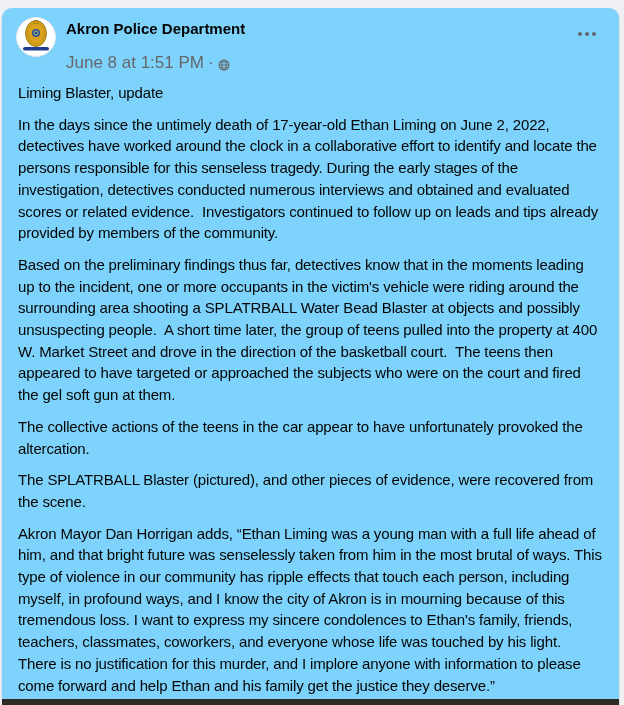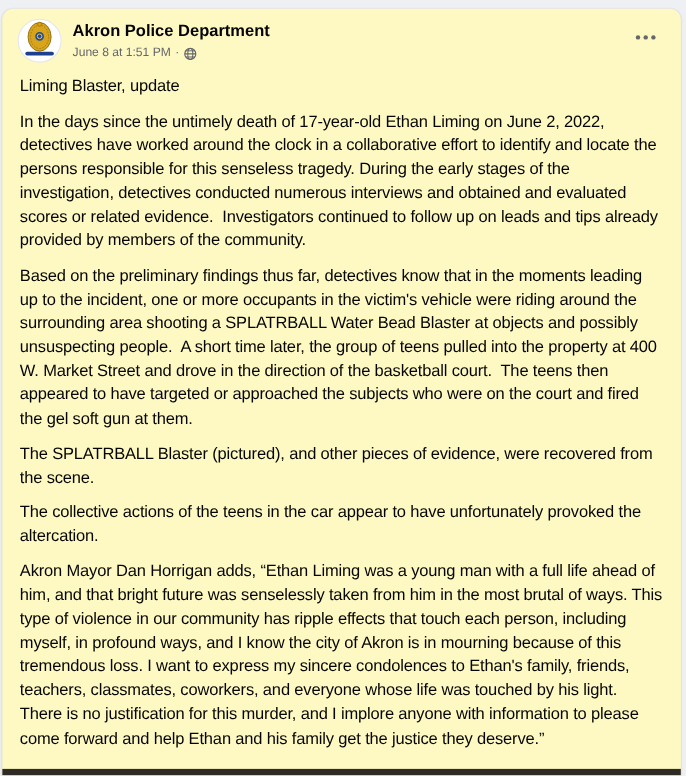--- a/index.html
+++ b/index.html
@@ -8,21 +8,21 @@
     overflow: hidden;
     background: #eef0f4;
     font-family: "Liberation Sans", "DejaVu Sans", sans-serif;
   }
   .page {
     width: 624px; height: 705px;
     padding: 8px 5px 0 2px;
   }
   .card {
     position: relative;
-    background: #fef9c3;
+    background: #7dd3fc;
     width: 617px;
     height: 697px;
     border-radius: 10px 10px 0 0;
     box-shadow: 0 1px 2px rgba(0,0,0,0.18);
     overflow: hidden;
   }
   .card-header {
     display: flex;
     align-items: flex-start;
     padding: 9px 16px 0 14px;
@@ -41,22 +41,22 @@
     font-size: 15px;
     font-weight: 700;
     color: #050505;
     line-height: 19px;
     cursor: pointer;
   }
   .timestamp-row {
     display: flex;
     align-items: center;
     gap: 4px;
-    margin-top: 2px;
-    font-size: 11px;
+    margin-top: 16px;
+    font-size: 17px;
     color: #65676b;
     line-height: 17px;
   }
   .timestamp-link { cursor: pointer; }
   .dot-sep { color: #65676b; }
   .globe { display: inline-block; width: 12px; height: 12px; }
   .more-btn {
     flex: 0 0 auto;
     margin-top: 4px;
     padding: 4px 6px;
@@ -127,21 +127,21 @@
             <circle cx="17" cy="3" r="2" fill="#65676b"></circle>
           </svg>
         </span>
       </button>
     </div>
 
     <div class="post-text">
       <p>Liming Blaster, update</p>
       <p>In the days since the untimely death of 17-year-old Ethan Liming on June 2, 2022, detectives have worked around the clock in a collaborative effort to identify and locate the persons responsible for this senseless tragedy. During the early stages of the investigation, detectives conducted numerous interviews and obtained and evaluated scores or related evidence.  Investigators continued to follow up on leads and tips already provided by members of the community.</p>
       <p>Based on the preliminary findings thus far, detectives know that in the moments leading up to the incident, one or more occupants in the victim's vehicle were riding around the surrounding area shooting a SPLATRBALL Water Bead Blaster at objects and possibly unsuspecting people.  A short time later, the group of teens pulled into the property at 400 W. Market Street and drove in the direction of the basketball court.  The teens then appeared to have targeted or approached the subjects who were on the court and fired the gel soft gun at them.</p>
+      <p>The collective actions of the teens in the car appear to have unfortunately provoked the altercation.</p>
       <p>The SPLATRBALL Blaster (pictured), and other pieces of evidence, were recovered from the scene.</p>
-      <p>The collective actions of the teens in the car appear to have unfortunately provoked the altercation.</p>
       <p>Akron Mayor Dan Horrigan adds, “Ethan Liming was a young man with a full life ahead of him, and that bright future was senselessly taken from him in the most brutal of ways. This type of violence in our community has ripple effects that touch each person, including myself, in profound ways, and I know the city of Akron is in mourning because of this tremendous loss. I want to express my sincere condolences to Ethan's family, friends, teachers, classmates, coworkers, and everyone whose life was touched by his light. There is no justification for this murder, and I implore anyone with information to please come forward and help Ethan and his family get the justice they deserve.”</p>
 
     </div>
 
     <div class="photo-strip" style="background: rgb(46, 42, 37);"></div>
   </div>
 </div>
 
 </body></html>

